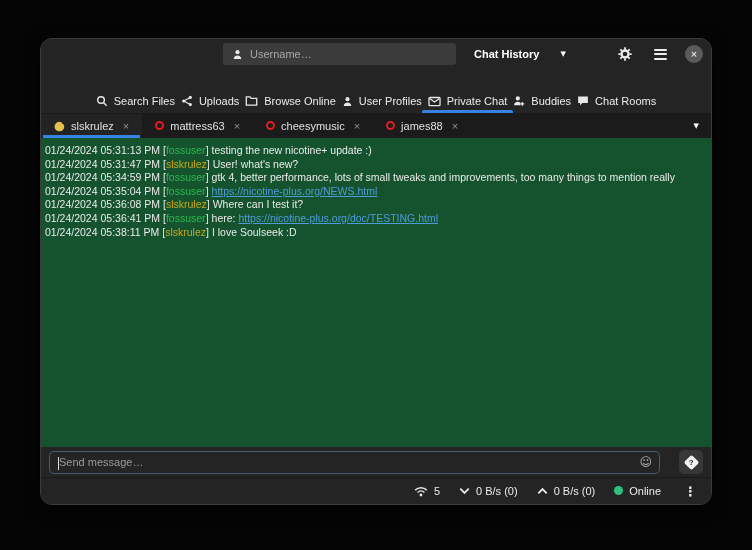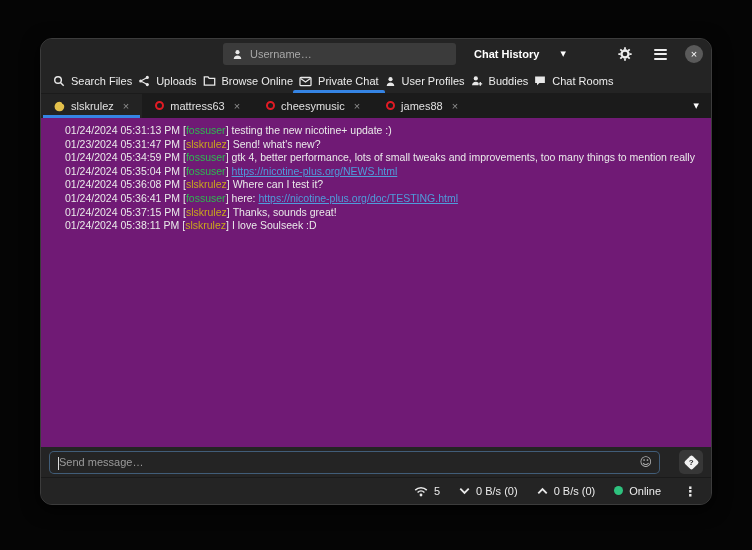--- a/index.html
+++ b/index.html
@@ -24,40 +24,40 @@
   .hb-right { margin-left:auto; display:flex; align-items:center; gap:15px; }
   .hb-iconbtn { color:#eee; display:flex; align-items:center; justify-content:center;
     width:20px; height:20px; }
   .menu-glyph { display:flex; flex-direction:column; gap:2.5px; }
   .menu-glyph i { display:block; width:13px; height:2px; background:#eee; border-radius:1px; }
   .close-btn { width:18px; height:18px; border-radius:50%; background:#5a5a5a;
     color:#fff; display:flex; align-items:center; justify-content:center;
     font-size:11px; line-height:1; }
   
   .toolbar { flex:0 0 25px; display:flex; align-items:stretch;
-    justify-content:flex-start; padding:0 9px; background:#242424;
-    border-bottom:1px solid #1b1b1b; }
+    justify-content:center; padding:0 9px; background:#242424;
+    border-bottom:1px solid #1b1b1b;margin-top:20px; }
   .toolbar-item { display:flex; align-items:center; gap:6px; color:#ececec;
     font-size:11px; padding:0 3px; position:relative; }
   .toolbar-item.active::after { content:""; position:absolute; left:-3px; right:-3px;
     bottom:0; height:3px; background:var(--accent,#3584e4); border-radius:2px 2px 0 0; }
   .toolbar-item .ic { display:flex; align-items:center; }
   
   .tabrow { flex:0 0 24px; background:#1b1b1b; display:flex; align-items:stretch;
     font-size:11px; color:#e0e0e0; }
   .tab { display:flex; align-items:center; gap:6px; padding:0 13px; position:relative; }
   .tab.selected { background:#232323; }
   .tab.selected::after { content:""; position:absolute; left:2px; right:2px; bottom:0;
     height:3px; background:var(--accent,#3584e4); }
   .tab-close { color:#8f8f8f; font-size:11px; margin-left:3px; }
   .status-ring { width:9px; height:9px; border:2px solid var(--offline,#e01b24);
     border-radius:50%; display:inline-block; }
   .tab-caret-btn { margin-left:auto; display:flex; align-items:center; padding:0 12px; }
   
-  .chat { flex:1 1 auto; background:#701a75; padding:6px 24px; overflow:hidden;
+  .chat { flex:1 1 auto; background:#14532d; padding:6px 4px; overflow:hidden;
     font-size:10.5px; line-height:13.6px; color:#eaeaea; }
   .msg { white-space:nowrap; }
   .u-online { color:var(--username-online,#2eb850); }
   .u-away { color:var(--username-away,#c9a81c); }
   .msg a { color:var(--link,#4f9cdb); text-decoration:underline; }
   .brk { color:#eaeaea; }
   .after-user { margin-right:3px; }
   .t { margin-right:3px; }
   
   .composer { flex:0 0 30px; display:flex; align-items:center; gap:19px;
@@ -157,40 +157,40 @@
         <span>Uploads</span>
       </div>
       <div class="toolbar-item">
         <span class="ic">
           <svg width="13" height="12" viewBox="0 0 16 14">
             <path d="M1.6 2h4.6l1.4 1.8h6.8V12H1.6z" fill="none" stroke="#e8e8e8" stroke-width="1.6"></path>
           </svg>
         </span>
         <span>Browse Online</span>
       </div>
+      <div class="toolbar-item">
+        <span class="ic">
+          <svg width="11" height="11" viewBox="0 0 16 16">
+            <circle cx="8" cy="4.6" r="3" fill="#e8e8e8"></circle>
+            <path d="M2.5 14.5c0-3.2 2.5-5.2 5.5-5.2s5.5 2 5.5 5.2z" fill="#e8e8e8"></path>
+          </svg>
+        </span>
+        <span>User Profiles</span>
+      </div>
       <div class="toolbar-item active">
         <span class="ic">
           <svg width="13" height="11" viewBox="0 0 16 13">
             <rect x="1.2" y="1.6" width="13.6" height="10" rx="1.2" fill="none" stroke="#e8e8e8" stroke-width="1.6"></rect>
             <path d="M2 2.8l6 4.4 6-4.4" fill="none" stroke="#e8e8e8" stroke-width="1.5"></path>
           </svg>
         </span>
         <span>Private Chat</span>
       </div>
       <div class="toolbar-item">
         <span class="ic">
-          <svg width="11" height="11" viewBox="0 0 16 16">
-            <circle cx="8" cy="4.6" r="3" fill="#e8e8e8"></circle>
-            <path d="M2.5 14.5c0-3.2 2.5-5.2 5.5-5.2s5.5 2 5.5 5.2z" fill="#e8e8e8"></path>
-          </svg>
-        </span>
-        <span>User Profiles</span>
-      </div>
-      <div class="toolbar-item">
-        <span class="ic">
           <svg width="12" height="12" viewBox="0 0 16 16">
             <circle cx="6.4" cy="4.6" r="2.8" fill="#e8e8e8"></circle>
             <path d="M1.4 13.8c0-3 2.2-4.8 5-4.8 1.4 0 2.6.4 3.5 1.2v3.6z" fill="#e8e8e8"></path>
             <path d="M12.4 9.4v5M9.9 11.9h5" stroke="#e8e8e8" stroke-width="1.7"></path>
           </svg>
         </span>
         <span>Buddies</span>
       </div>
       <div class="toolbar-item">
         <span class="ic">
@@ -227,26 +227,25 @@
         <span>james88</span>
         <span class="tab-close">×</span>
       </div>
       <div class="tab-caret-btn">
         <span class="caret-glyph">▼</span>
       </div>
     </div>
 
   <div class="chat" id="chatlog">
       <div class="msg"><span class="t">01/24/2024 05:31:13 PM</span><span class="brk">[</span><span class="u-online">fossuser</span><span class="brk after-user">]</span><span>testing the new nicotine+ update :)</span></div>
-      <div class="msg"><span class="t">01/23/2024 05:31:47 PM</span><span class="brk">[</span><span class="u-away">slskrulez</span><span class="brk after-user">]</span><span>Send! what's new?</span></div>
+      <div class="msg"><span class="t">01/24/2024 05:31:47 PM</span><span class="brk">[</span><span class="u-away">slskrulez</span><span class="brk after-user">]</span><span>User! what's new?</span></div>
       <div class="msg"><span class="t">01/24/2024 05:34:59 PM</span><span class="brk">[</span><span class="u-online">fossuser</span><span class="brk after-user">]</span><span>gtk 4, better performance, lots of small tweaks and improvements, too many things to mention really</span></div>
       <div class="msg"><span class="t">01/24/2024 05:35:04 PM</span><span class="brk">[</span><span class="u-online">fossuser</span><span class="brk after-user">]</span><a href="#">https://nicotine-plus.org/NEWS.html</a></div>
       <div class="msg"><span class="t">01/24/2024 05:36:08 PM</span><span class="brk">[</span><span class="u-away">slskrulez</span><span class="brk after-user">]</span><span>Where can I test it?</span></div>
       <div class="msg"><span class="t">01/24/2024 05:36:41 PM</span><span class="brk">[</span><span class="u-online">fossuser</span><span class="brk after-user">]</span><span>here: </span><a href="#">https://nicotine-plus.org/doc/TESTING.html</a></div>
-      <div class="msg"><span class="t">01/24/2024 05:37:15 PM</span><span class="brk">[</span><span class="u-away">slskrulez</span><span class="brk after-user">]</span><span>Thanks, sounds great!</span></div>
       <div class="msg"><span class="t">01/24/2024 05:38:11 PM</span><span class="brk">[</span><span class="u-away">slskrulez</span><span class="brk after-user">]</span><span>I love Soulseek :D</span></div>
     </div>
 
   <div class="composer">
     <div class="send-entry">
       <span class="text-caret"></span>
       <input type="text" placeholder="Send message…" style="">
       <span class="emoji-btn">☺</span>
     </div>
     <div class="help-btn">

